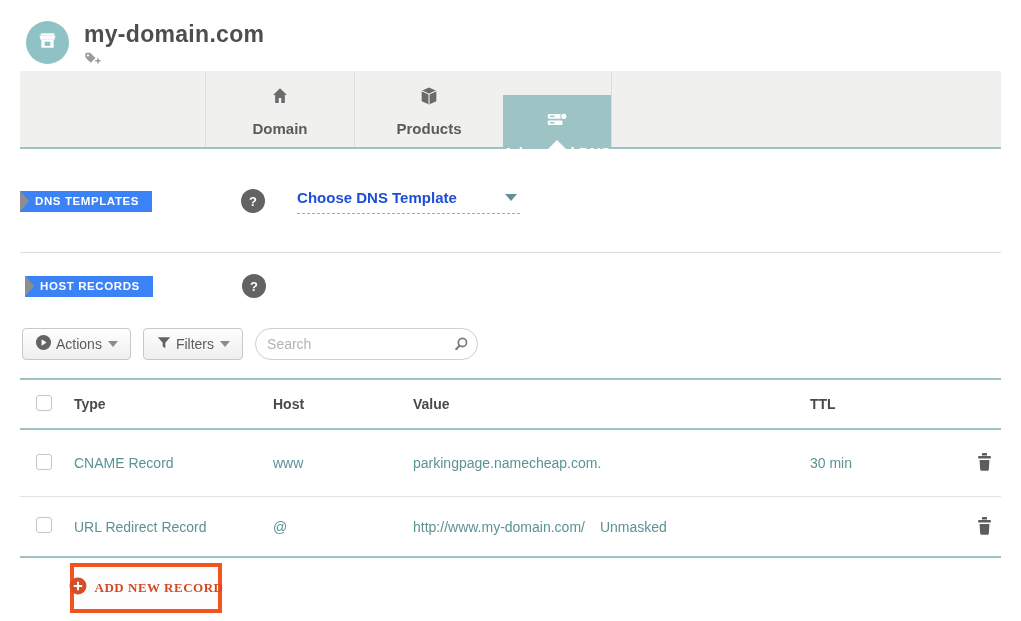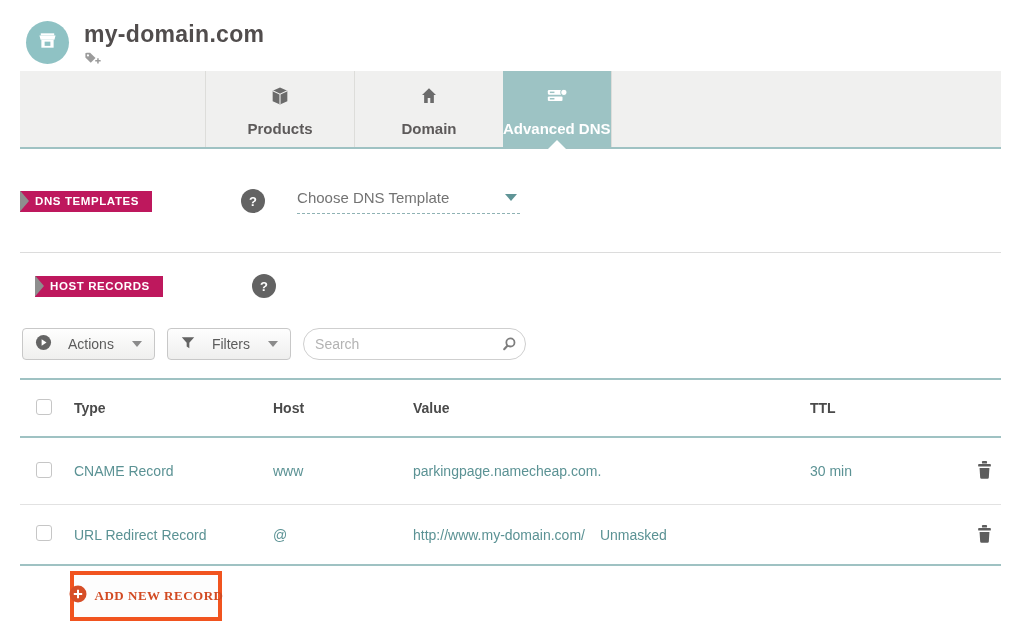--- a/index.html
+++ b/index.html
@@ -27,70 +27,70 @@
     border-bottom:2px solid #9fc2c3; display:flex;
   }
   .tab-spacer-left { width:185px; }
   .tab {
     display:flex; flex-direction:column; align-items:center;
     padding-top:14px; border-left:1px solid #ddddda; cursor:pointer; position:relative;
   }
   .tab-domain, .tab-products, .tab-dns { width:149px; }
   .tab-sharing { width:176px; }
   .tab-label { margin-top:9px; font-size:15px; font-weight:bold; color:#5d5a5a; white-space:nowrap; }
-  .tab.active { background:#9dc3c4; border-left:none; }
+  .tab.active { background:#9dc3c4; border-left:none;margin-top:24px; }
   .tab.active + .tab, .tab.active { border-color:transparent; }
   .tab.active .tab-label { color:#fff; }
   .tab.active::after {
     content:''; position:absolute; bottom:-2px; left:50%; transform:translateX(-50%);
     border-left:9px solid transparent; border-right:9px solid transparent;
     border-bottom:9px solid #fff;
   }
   .tab-filler { flex:1; border-left:1px solid #ddddda; }
 
   
   .dns-row { margin:26px 20px 0; height:52px; display:flex; align-items:center; }
-  .host-row { margin:20px 35px 0; height:26px; display:flex; align-items:center; }
+  .host-row { margin:20px 25px 0; height:26px; display:flex; align-items:center; }
 
   .section-badge {
-    position:relative; background:#be185d; color:#fff;
+    position:relative; background:#3b82f6; color:#fff;
     font-size:11.5px; font-weight:bold; letter-spacing:.6px;
     padding:4px 13px 4px 15px; height:21px; display:flex; align-items:center;
   }
   .section-badge::before {
     content:''; position:absolute; left:0; top:0; bottom:0; width:9px;
     background:#8e8e8e; clip-path:polygon(0 0,100% 50%,0 100%);
   }
   .help-circle {
     width:24px; height:24px; border-radius:50%; background:#636363;
     color:#fff; font-size:13px; font-weight:bold;
     display:flex; align-items:center; justify-content:center; cursor:pointer; flex:0 0 auto;
   }
   .dns-row .help-circle { margin-left:89px; }
   .host-row .help-circle { margin-left:89px; }
 
   .dns-dropdown {
     margin-left:32px; width:223px; cursor:pointer;
     display:flex; align-items:center; justify-content:space-between;
     border-bottom:1px dashed #8fb2b4; padding-bottom:7px;
   }
-  .dns-dropdown-label { font-size:15px; color:#737373; }
+  .dns-dropdown-label { font-size:15px; color:#1d4ed8;font-weight:bold; }
   .caret-teal {
     width:0; height:0; margin-right:3px;
     border-left:6px solid transparent; border-right:6px solid transparent;
     border-top:7px solid #5f9496;
   }
 
   .hr-gray { margin:0 20px; border-top:1px solid #dcdcdc; }
   .dns-row + .hr-gray { margin-top:25px; }
 
   
   .toolbar { margin:29px 20px 0 22px; height:32px; display:flex; align-items:center; }
   .btn {
-    height:32px; display:flex; align-items:center; gap:16px;
+    height:32px; display:flex; align-items:center; gap:4px;
     padding:0 12px; border:1px solid #c8c8c8; border-radius:4px;
     background:linear-gradient(#fefefe,#efefee); cursor:pointer;
     font-size:14px; color:#5c5c5c;
   }
   .btn + .btn { margin-left:12px; }
   .caret-gray {
     width:0; height:0; margin-left:2px;
     border-left:5px solid transparent; border-right:5px solid transparent;
     border-top:6px solid #8b8b8b;
   }
@@ -102,21 +102,21 @@
     padding:0 32px 0 11px; font-size:14px; color:#555;
     font-family:"Liberation Sans","DejaVu Sans",sans-serif; outline:none;
   }
   .search-wrap input::placeholder { color:#b3b3b3; }
   .search-icon { position:absolute; right:9px; top:8px; cursor:pointer; }
 
   
   .records { margin:18px 20px 0; }
   .hr-teal { border-top:2px solid #9fc2c3; }
   .t-row { display:grid; grid-template-columns:54px 199px 140px 397px 120px 1fr; align-items:center; }
-  .t-head { height:56px; font-size:14px; font-weight:bold; color:#4a4a4a; }
+  .t-head { height:48px; font-size:14px; font-weight:bold; color:#4a4a4a; }
   .t-rec { font-size:14px; color:#5b9294; }
   .t-rec.r1 { height:66px; }
   .t-rec.r2 { height:59px; }
   .cell-check { padding-left:16px; }
   .checkbox {
     width:16px; height:16px; border:1px solid #c6c6c6; border-radius:3px;
     background:#fff; display:inline-block; cursor:pointer;
   }
   .value-cell { display:flex; gap:15px; align-items:center; }
   .cell-trash { text-align:right; padding-right:8px; }
@@ -156,37 +156,37 @@
           <path d="M15.5 7.6v6M12.5 10.6h6" stroke="#9b9b9b" stroke-width="1.7"></path>
         </svg>
       </span>
     </div>
   </div>
 </div>
 
 <div class="tabbar">
   <div class="tab-spacer-left"></div>
 
+  <div class="tab tab-domain">
+    <span>
+      <svg width="22" height="22" viewBox="0 0 24 24" fill="#6b6b6b">
+        <path d="M12 3.5l7.6 7.3h-2.3v8.7h-3.9v-5.2h-2.8v5.2H6.7v-8.7H4.4z"></path>
+      </svg>
+    </span>
+    <span class="tab-label">Domain</span>
+  </div>
+
   <div class="tab tab-products">
     <span>
       <svg width="22" height="22" viewBox="0 0 24 24">
         <path d="M12 2.8l8 3.6v11.2l-8 3.6-8-3.6V6.4z" fill="#6b6b6b"></path>
         <path d="M4 6.4l8 3.6 8-3.6M12 10v11" stroke="#f0f0ef" stroke-width="1.2" fill="none"></path>
       </svg>
     </span>
     <span class="tab-label">Products</span>
-  </div>
-
-  <div class="tab tab-domain">
-    <span>
-      <svg width="22" height="22" viewBox="0 0 24 24" fill="#6b6b6b">
-        <path d="M12 3.5l7.6 7.3h-2.3v8.7h-3.9v-5.2h-2.8v5.2H6.7v-8.7H4.4z"></path>
-      </svg>
-    </span>
-    <span class="tab-label">Domain</span>
   </div>
 
 
   <div class="tab active">
     <span>
       <svg width="24" height="22" viewBox="0 0 26 24">
         <rect x="3" y="5.5" width="16" height="5" rx="1.2" fill="#fff"></rect>
         <rect x="3" y="12.5" width="16" height="5" rx="1.2" fill="#fff"></rect>
         <rect x="5.2" y="7.2" width="5" height="1.6" fill="#9dc3c4"></rect>
         <rect x="5.2" y="14.2" width="5" height="1.6" fill="#9dc3c4"></rect>

